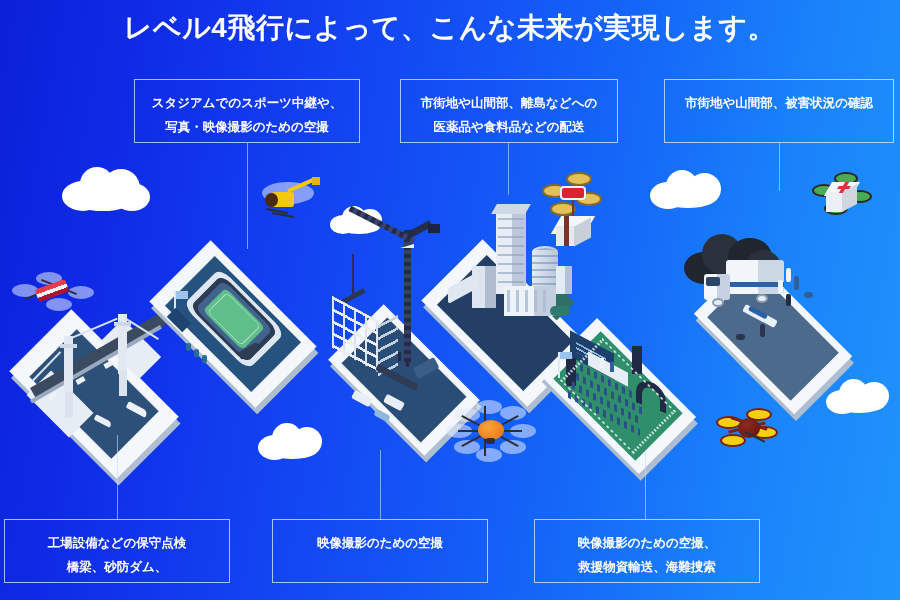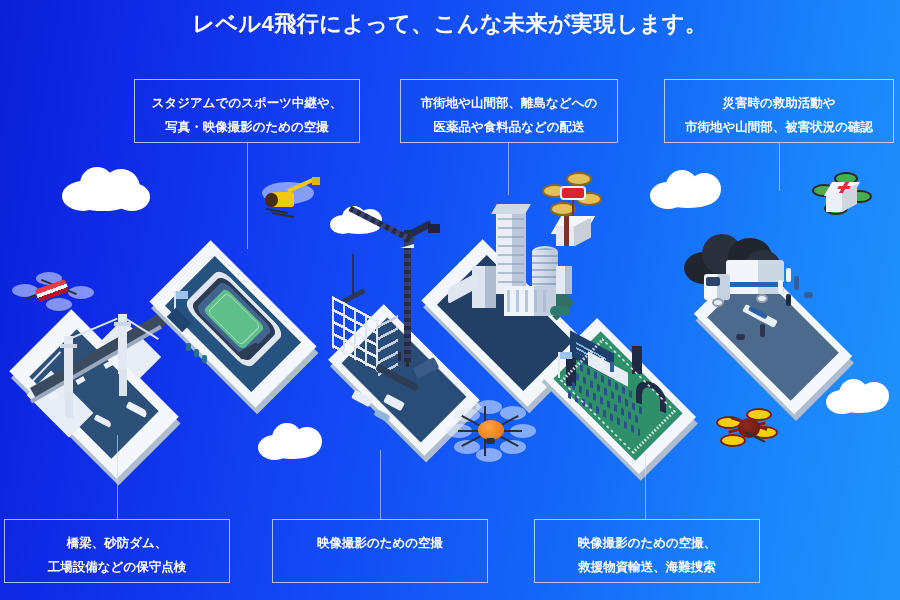--- a/index.html
+++ b/index.html
@@ -21,21 +21,21 @@
         #2094fb 100%);
     overflow: hidden;
   }
 
   
   .title {
     position: absolute;
     top: 9px; left: 0; width: 900px;
     text-align: center;
     color: #ffffff;
-    font-size: 22px;
+    font-size: 28px;
     font-weight: bold;
     letter-spacing: 0.5px;
     white-space: nowrap;
     z-index: 60;
   }
 
   
   .cloud { position: absolute; z-index: 5; }
   .cloud i {
     position: absolute;
@@ -371,27 +371,26 @@
     <span class="ln">市街地や山間部、離島などへの</span>
     <span class="ln">医薬品や食料品などの配送</span>
   </div>
 
   <div class="callout" style="left:134px;top:79px;width:226px;height:64px;">
     <span class="ln">スタジアムでのスポーツ中継や、</span>
     <span class="ln">写真・映像撮影のための空撮</span>
   </div>
 
   <div class="callout" style="left:664px;top:79px;width:230px;height:64px;">
-    <span class="ln">災害時の救助活動や</span>
     <span class="ln">市街地や山間部、被害状況の確認</span>
   </div>
 
   <div class="callout" style="left:4px;top:519px;width:226px;height:64px;">
+    <span class="ln">工場設備などの保守点検</span>
     <span class="ln">橋梁、砂防ダム、</span>
-    <span class="ln">工場設備などの保守点検</span>
   </div>
 
   <div class="callout" style="left:272px;top:519px;width:216px;height:64px;">
     <span class="ln">映像撮影のための空撮</span>
   </div>
 
   <div class="callout" style="left:534px;top:519px;width:226px;height:64px;">
     <span class="ln">映像撮影のための空撮、</span>
     <span class="ln">救援物資輸送、海難捜索</span>
   </div>

